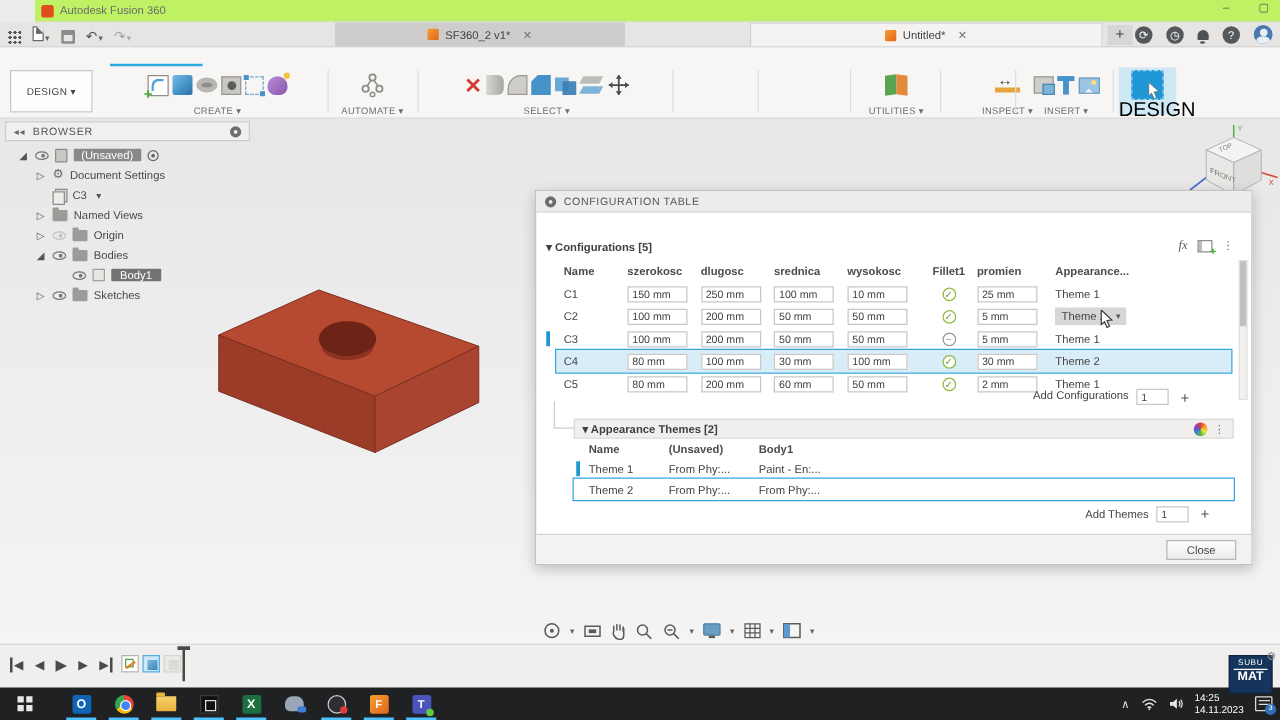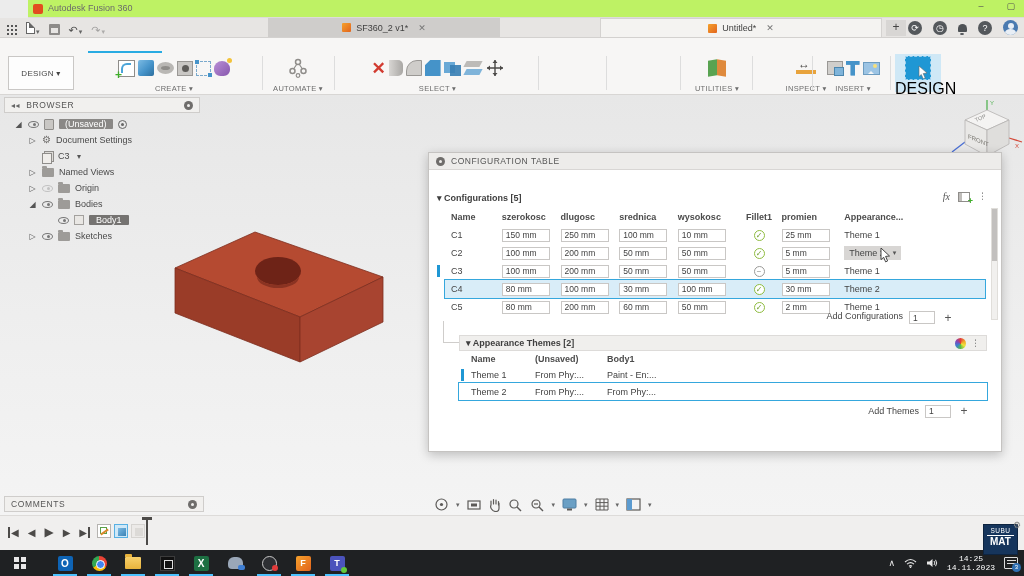--- a/index.html
+++ b/index.html
@@ -225,21 +225,21 @@
   .ic-excel { width:15px; height:15px; background:#1d6f42; border-radius:2px; color:#fff; font-size:10px; font-weight:bold; text-align:center; line-height:15px; }
   .ic-brain { width:15px; height:12px; background:#9aa7b8; border-radius:6px 6px 4px 4px; position:relative; }
   .ic-brain::after { content:""; position:absolute; right:-2px; bottom:-1px; width:7px; height:5px; background:#3f7fd4; border-radius:2px; }
   .ic-cam { width:15px; height:15px; background:#2d2f33; border:1.5px solid #c9c9c9; border-radius:50%; position:relative; }
   .ic-cam::after { content:""; position:absolute; right:-2px; bottom:-1px; width:6px; height:6px; background:#e23b3b; border-radius:50%; }
   .ic-fusion { width:15px; height:15px; background:linear-gradient(135deg,#f5a12c,#e2641d); border-radius:2px; color:#fff; font-size:9px; font-weight:bold; text-align:center; line-height:15px; }
   .ic-teams { width:15px; height:15px; background:#4b53bc; border-radius:2px; color:#fff; font-size:9px; font-weight:bold; text-align:center; line-height:15px; position:relative; }
   .ic-teams::after { content:""; position:absolute; right:-2px; bottom:-2px; width:6px; height:6px; background:#64c93c; border-radius:50%; }
   .tray { margin-left:auto; display:flex; align-items:center; gap:9px; padding-right:6px; color:#e6e6e6; }
   .tray .chev { font-size:9px; }
-  .clockblk { text-align:center; font-size:8px; line-height:9px; color:#fff;font-family:Liberation Mono, monospace; }
+  .clockblk { text-align:left; font-size:8px; line-height:9px; color:#fff; }
   .notif { position:relative; width:14px; height:12px; border:1px solid #ddd; border-radius:1px; }
   .notif::before { content:""; position:absolute; left:2px; top:2px; width:9px; height:1px; background:#ddd; box-shadow:0 3px 0 #ddd; }
   .notif .badge { position:absolute; right:-4px; bottom:-4px; width:9px; height:9px; background:#2f6fb2; border-radius:50%; color:#fff; font-size:6px; line-height:9px; text-align:center; }
 
   
   #watermark { position:absolute; left:983px; top:524px; width:35px; height:31px; background:#16355c; z-index:9; color:#fff; text-align:center; border:1px solid #0e2440; }
   #watermark .l1 { font-size:6.5px; letter-spacing:.5px; margin-top:2px; }
   #watermark .l2 { font-size:10px; font-weight:bold; border-top:1px solid #fff; margin:1px 3px 0; }
   #watermark .wgear { position:absolute; right:-4px; top:-5px; color:#8a8a88; font-size:9px; }
 </style>
@@ -569,28 +569,25 @@
         <span class="t-uns">From Phy:...</span>
         <span class="t-body">From Phy:...</span>
       </div>
       <div id="addthemes">
         <span>Add Themes</span>
         <input class="vin" style="width: 26px;" value="1">
         <span class="plusbtn">+</span>
       </div>
     </div>
 
-  </div>
-
-  <div id="comments">
-    <div class="panelhdr">
-      <span>COMMENTS</span>
-      <span class="dot"></span>
-    </div>
-  </div>
+    <div id="dlg-footer">
+      <div id="closebtn">Close</div>
+    </div>
+  </div>
+
 
   <div id="viewtools">
     <svg width="15" height="15">
         <circle cx="7.5" cy="7.5" r="5.5" fill="none" stroke="#5c5a58" stroke-width="1.2"></circle>
         <circle cx="7.5" cy="7.5" r="1.6" fill="#5c5a58"></circle>
       </svg>
       <span class="vt-caret">▾</span>
     <svg width="14" height="12">
         <rect x="1" y="2" width="12" height="8" fill="none" stroke="#5c5a58" stroke-width="1.2"></rect>
         <rect x="4" y="4.5" width="6" height="3" fill="#5c5a58"></rect>

